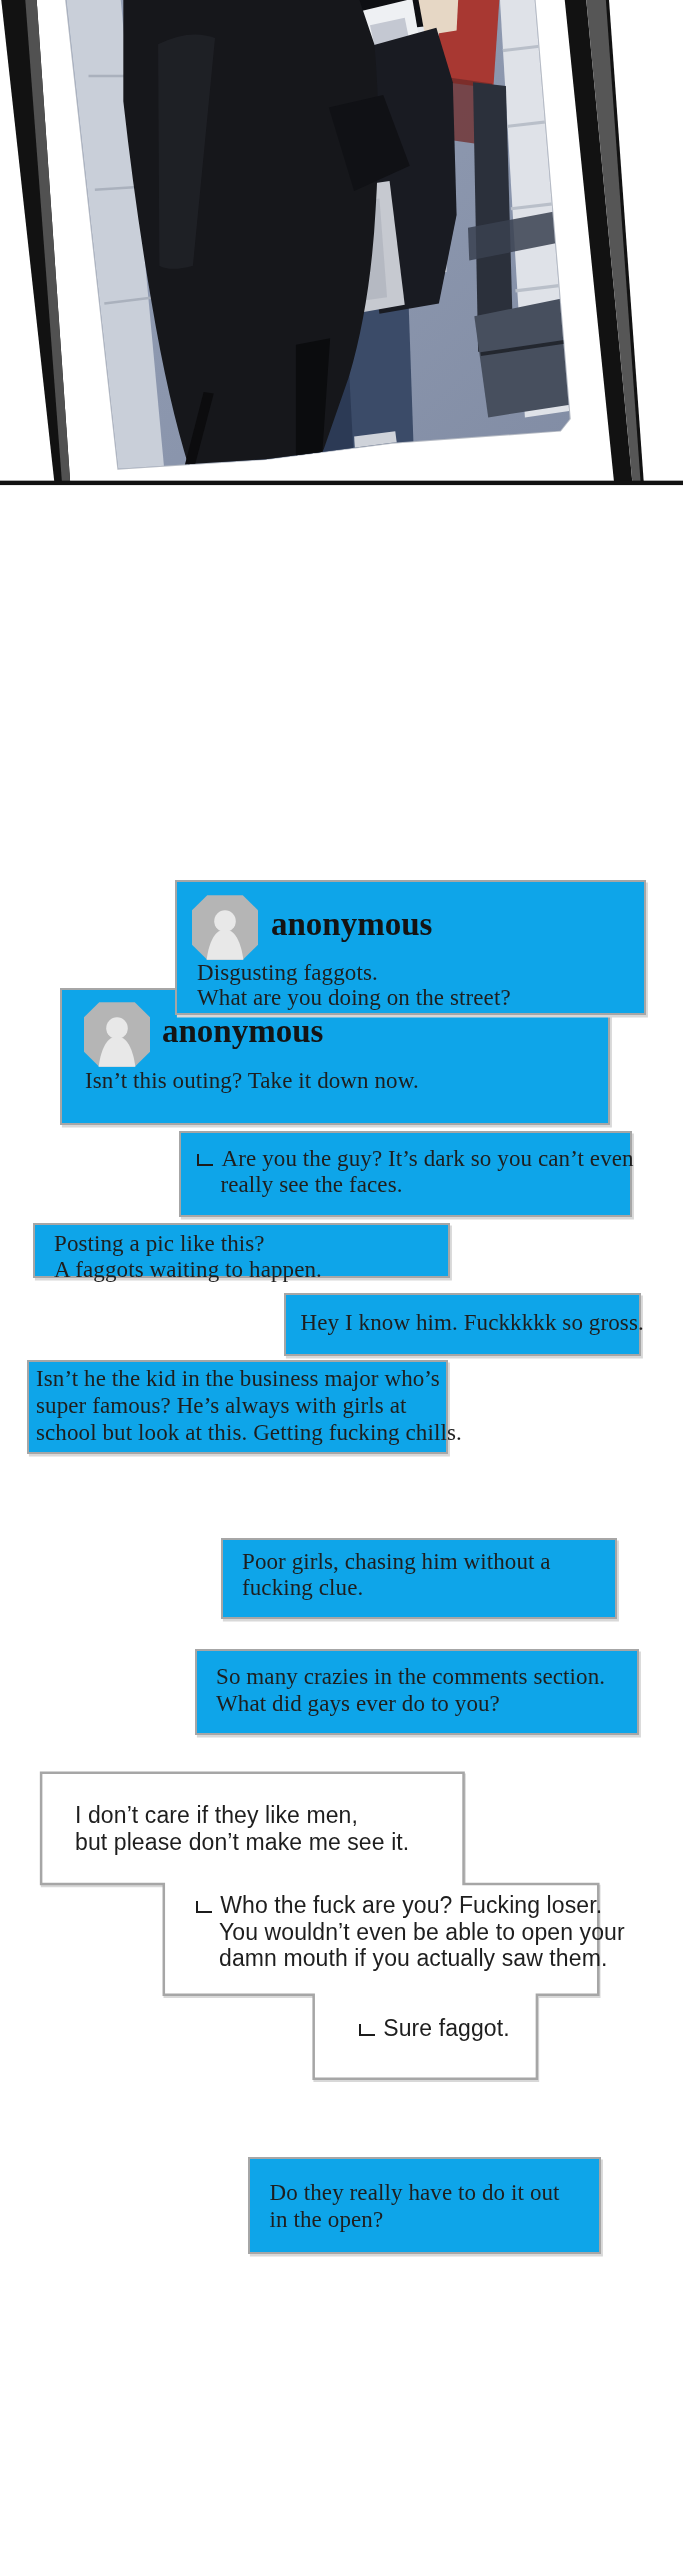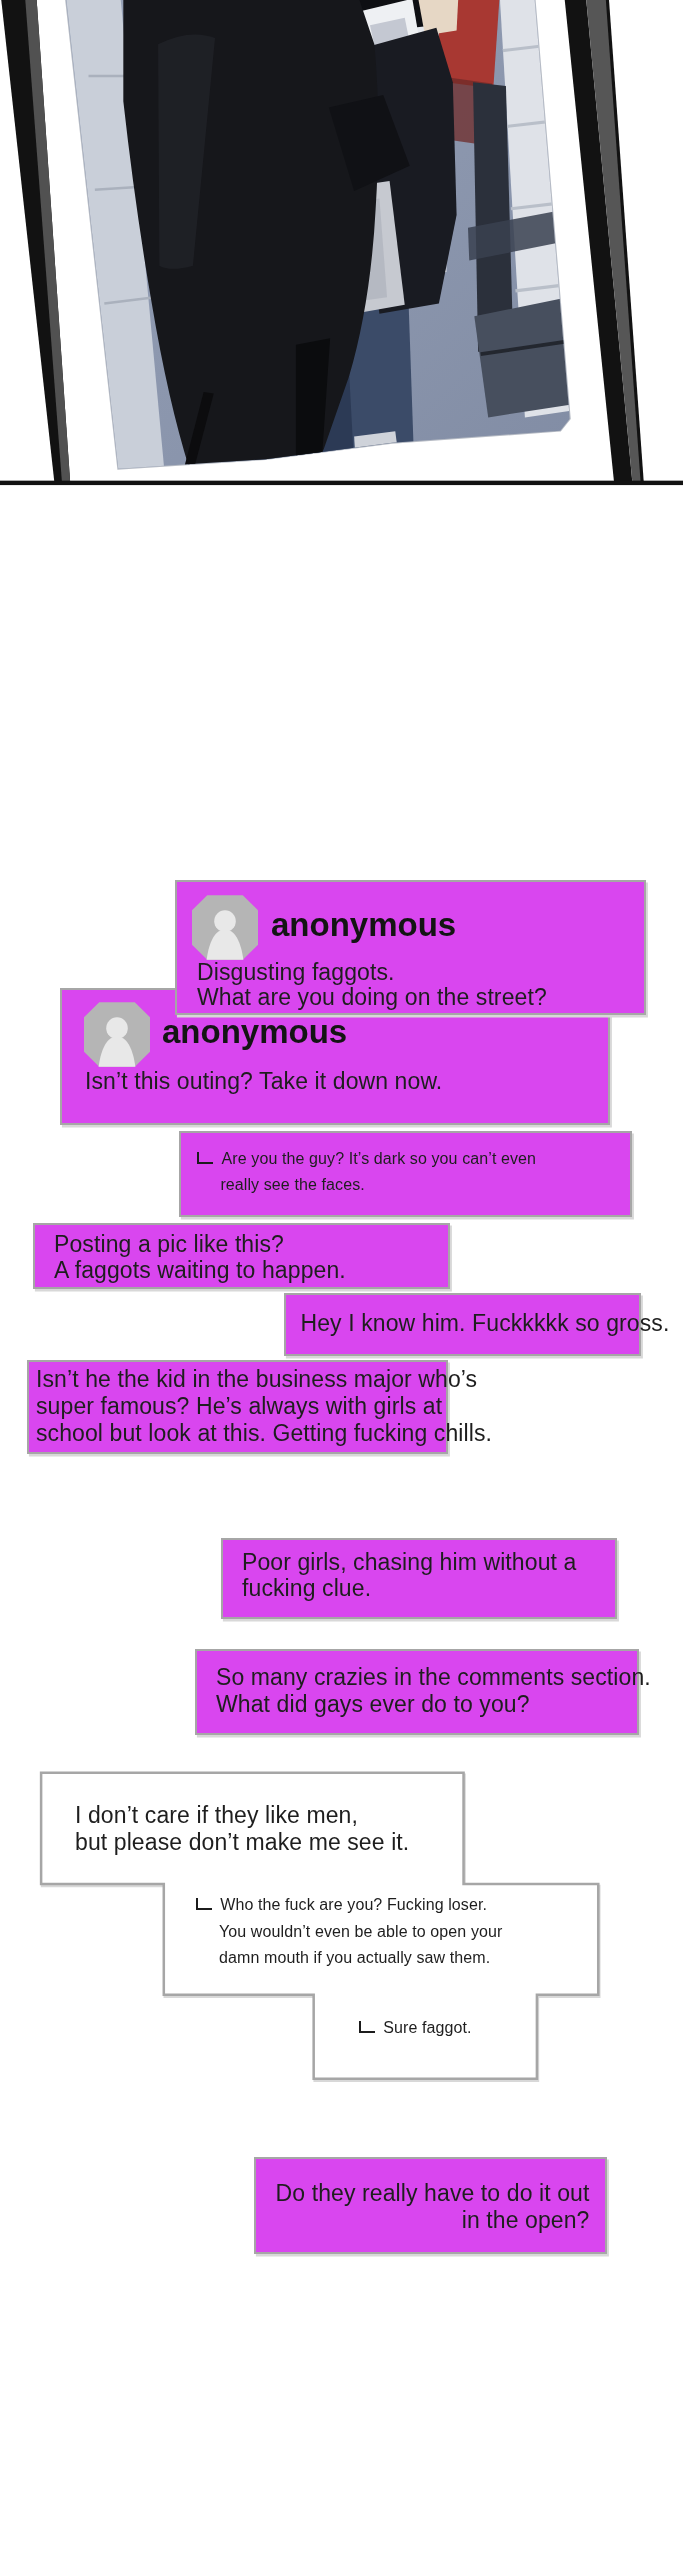--- a/index.html
+++ b/index.html
@@ -5,34 +5,34 @@
   html,body{margin:0;padding:0;background:#ffffff;}
   .page{
     position:relative;width:683px;height:2576px;background:#ffffff;overflow:hidden;
     font-family:"Liberation Sans", sans-serif;
   }
   
   .panel{position:absolute;left:0;top:0;width:683px;height:487px;}
   .panel svg{display:block;}
   
   .cbox{
-    position:absolute;background:#d946ef;border:2.5px solid #a6a6a6;
-    box-shadow:1.9px 2.5px 0 #d8d8d8;box-sizing:border-box;
+    position:absolute;background:#0ea5e9;border:2.5px solid #a6a6a6;
+    box-shadow:1.9px 2.5px 0 #d8d8d8;box-sizing:border-box;font-family:Liberation Serif, serif;
   }
   .ctext{
     position:absolute;font-size:23px;line-height:26.6px;color:#1e1e1e;
     white-space:nowrap;letter-spacing:0.1px;
   }
   .tight .ctext{line-height:25px;}
   .uname{
     position:absolute;font-size:33px;line-height:33px;font-weight:600;color:#141414;
     letter-spacing:0px;white-space:nowrap;
   }
   .avatar{position:absolute;width:66px;height:65px;}
-  .reply-lines{position:absolute;font-size:16px;line-height:26.6px;color:#1e1e1e;white-space:nowrap;letter-spacing:0.1px;}
+  .reply-lines{position:absolute;font-size:23px;line-height:26.6px;color:#1e1e1e;white-space:nowrap;letter-spacing:0.1px;}
   .reply-lines .cont{margin-left:23px;}
   .angle{
     display:inline-block;width:14px;height:10px;margin-right:8.2px;
     border-left:2.5px solid #1c1c1c;border-bottom:2.5px solid #1c1c1c;
     transform:translateY(0px);
   }
   .union-svg{position:absolute;left:0;top:0;pointer-events:none;
     filter:drop-shadow(1.9px 2.5px 0 #d8d8d8);}
 </style>
 </head>
@@ -142,21 +142,21 @@
     </div>
   </div>
 
   <div class="cbox" style="left:179px;top:1131px;width:453px;height:86px;z-index:3;">
     <div class="reply-lines" style="left:16.4px;top:12.6px;">
       <div><span class="angle"></span><span>Are you the guy? It’s dark so you can’t even</span></div>
       <div class="cont">really see the faces.</div>
     </div>
   </div>
 
-  <div class="cbox" style="left:33px;top:1223px;width:417px;height:66px;z-index:3;">
+  <div class="cbox" style="left:33px;top:1223px;width:417px;height:55px;z-index:3;">
     <div class="ctext" style="left:19px;top:5.7px;">
       <div>Posting a pic like this?</div>
       <div>A faggots waiting to happen.</div>
     </div>
   </div>
 
   <div class="cbox" style="left:284px;top:1293px;width:357px;height:63px;z-index:3;">
     <div class="ctext" style="left:14.5px;top:15px;">
       <div>Hey I know him. Fuckkkkk so gross.</div>
     </div>
@@ -202,21 +202,21 @@
       <div>but please don’t make me see it.</div>
     </div>
   </div>
 
   <div style="position:absolute;left:314px;top:1995px;width:223px;height:84px;z-index:6;">
     <div class="reply-lines" style="left:45px;top:20px;">
       <div><span class="angle"></span><span>Sure faggot.</span></div>
     </div>
   </div>
 
-  <div class="cbox" style="left:254px;top:2157px;width:353px;height:97px;z-index:3;text-align:right;">
+  <div class="cbox" style="left:248px;top:2157px;width:353px;height:97px;z-index:3;">
     <div class="ctext" style="left:19.6px;top:21px;">
       <div>Do they really have to do it out</div>
       <div>in the open?</div>
     </div>
   </div>
 
 </div>
 
 
 </body></html>

